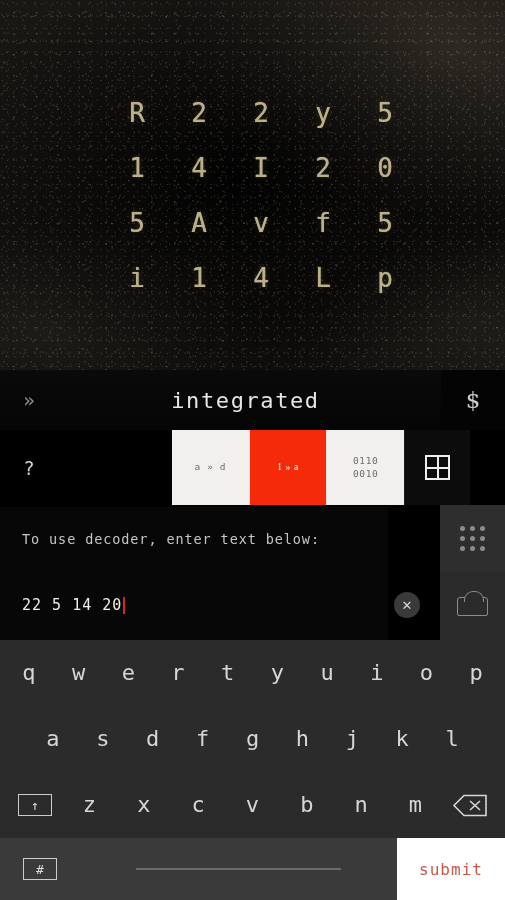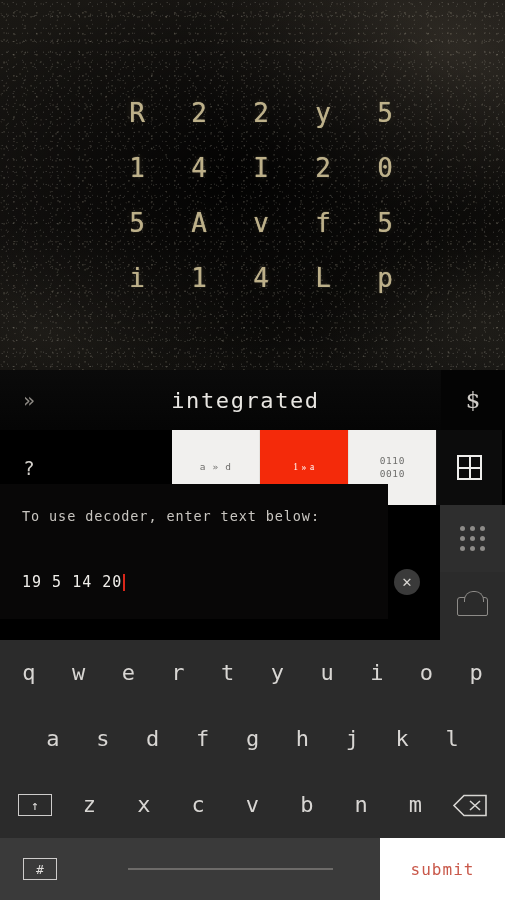--- a/index.html
+++ b/index.html
@@ -141,21 +141,21 @@
     display: flex; align-items: center; justify-content: center;
     color: #d2cfca;
     font-size: 19px;
     background: #000;
   }
   .mode-spacer {
     width: 114px;
     background: #000;
   }
   .mode-group {
-    width: 264px;
+    width: 232px;
     display: flex;
     align-items: stretch;
   }
   .mode-btn {
     flex: 1;
     display: flex;
     flex-direction: column;
     align-items: center;
     justify-content: center;
     background: #f1f0ee;
@@ -196,21 +196,21 @@
     content: "";
     position: absolute;
     top: 50%; left: -1px; right: -1px;
     height: 2px; margin-top: -1px;
     background: #efeeec;
   }
 
   
   .decoder {
     position: absolute;
-    left: 0; top: 484px;
+    left: 0; top: 507px;
     width: 388px; height: 135px;
     background: #080707;
   }
   .decoder-prompt {
     position: absolute;
     left: 22px; top: 24px;
     color: #c9c6c1;
     font-size: 13.5px;
     letter-spacing: 0.9px;
   }
@@ -356,21 +356,21 @@
     flex: 1;
     display: flex; align-items: center; justify-content: center;
     background: #3a3a3a;
   }
   .space-bar {
     width: 205px;
     height: 1.5px;
     background: #6d6b69;
   }
   .submit-key {
-    width: 125px;
+    width: 108px;
     background: #ffffff;
     display: flex; align-items: center; justify-content: center;
     color: #c9584a;
     font-size: 16px;
     letter-spacing: 1px;
   }
 </style>
 </head>
 <body>
 
@@ -429,21 +429,21 @@
     </div>
     <div class="grid-btn">
       <div class="win-icon"></div>
     </div>
   </div>
 
   <div class="decoder">
     <div class="decoder-prompt">To use decoder, enter text below:</div>
     <div class="decoder-input-row">
       <div class="decoder-input">
-        <span>19 5 14 20</span>
+        <span>22 5 14 20</span>
           <span class="caret"></span>
       </div>
       <div class="clear-btn">✕</div>
     </div>
   </div>
 
   <div class="rail-item rail-dots">
     <div class="dots-icon">
       <i></i>
         <i></i>

